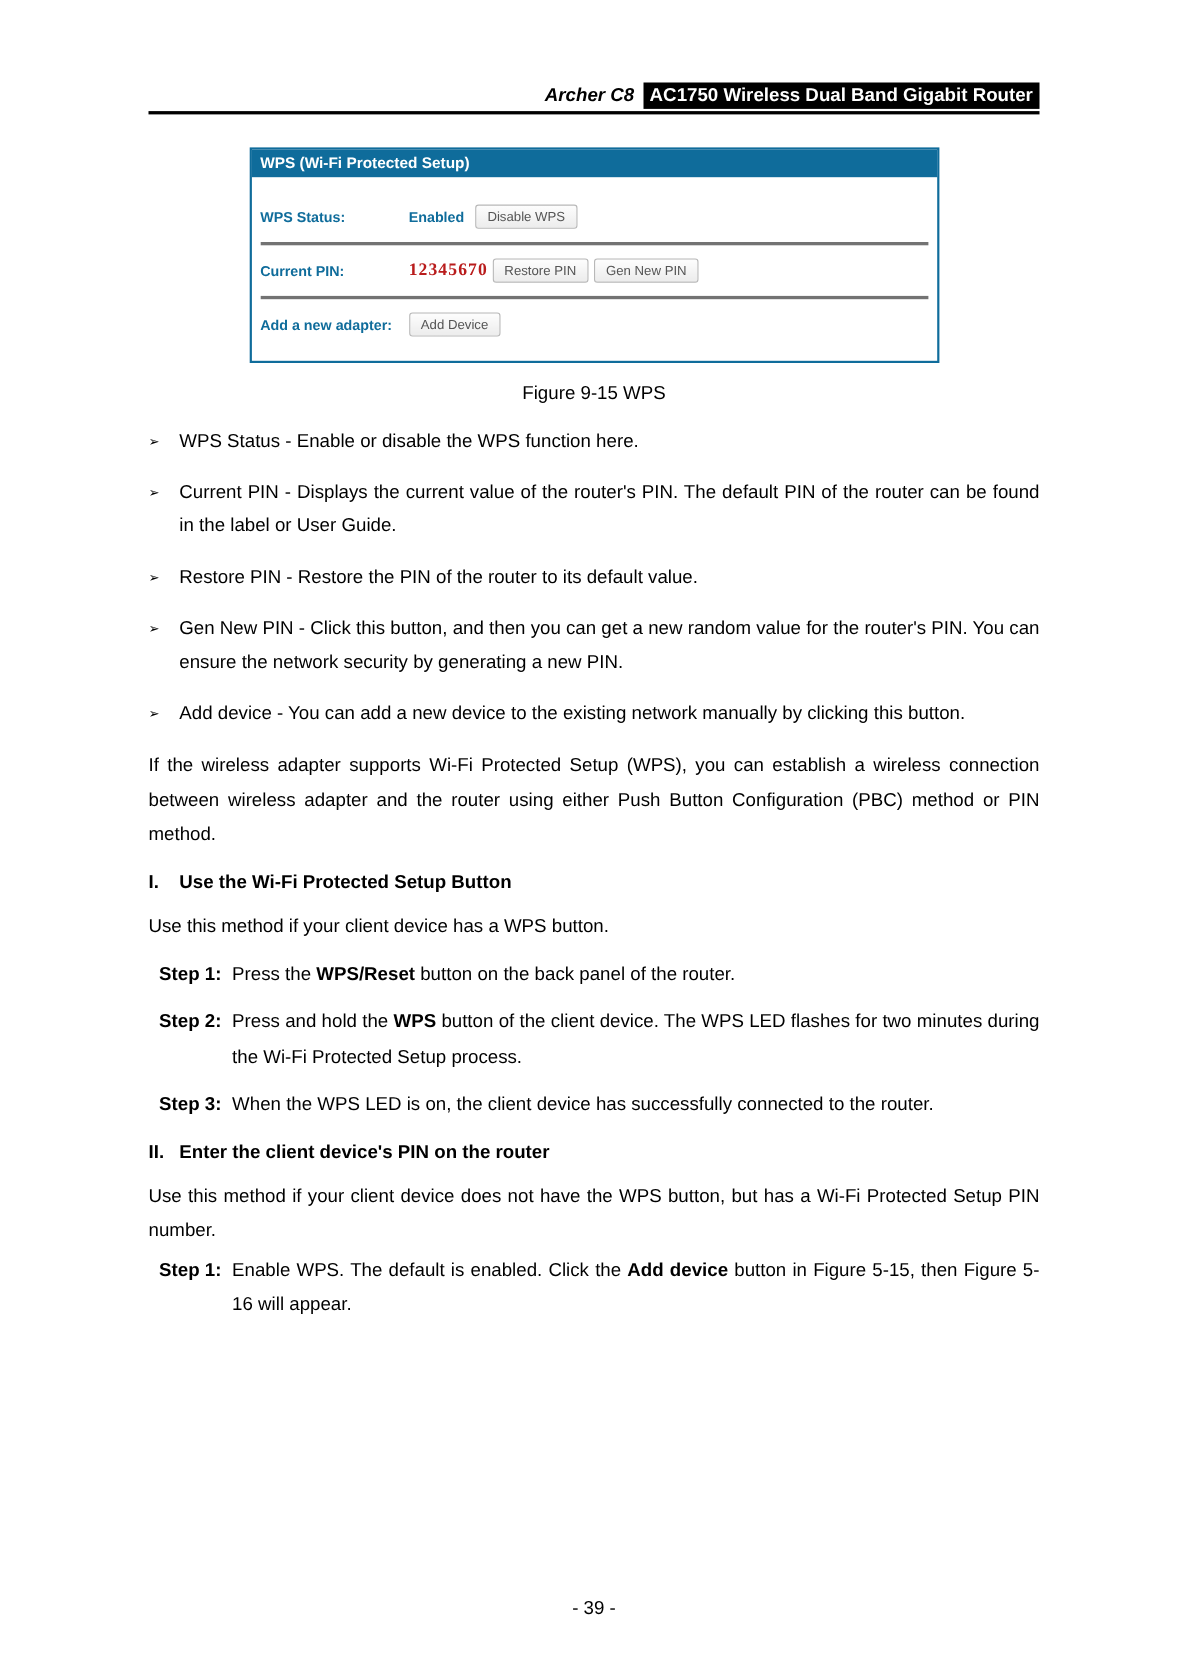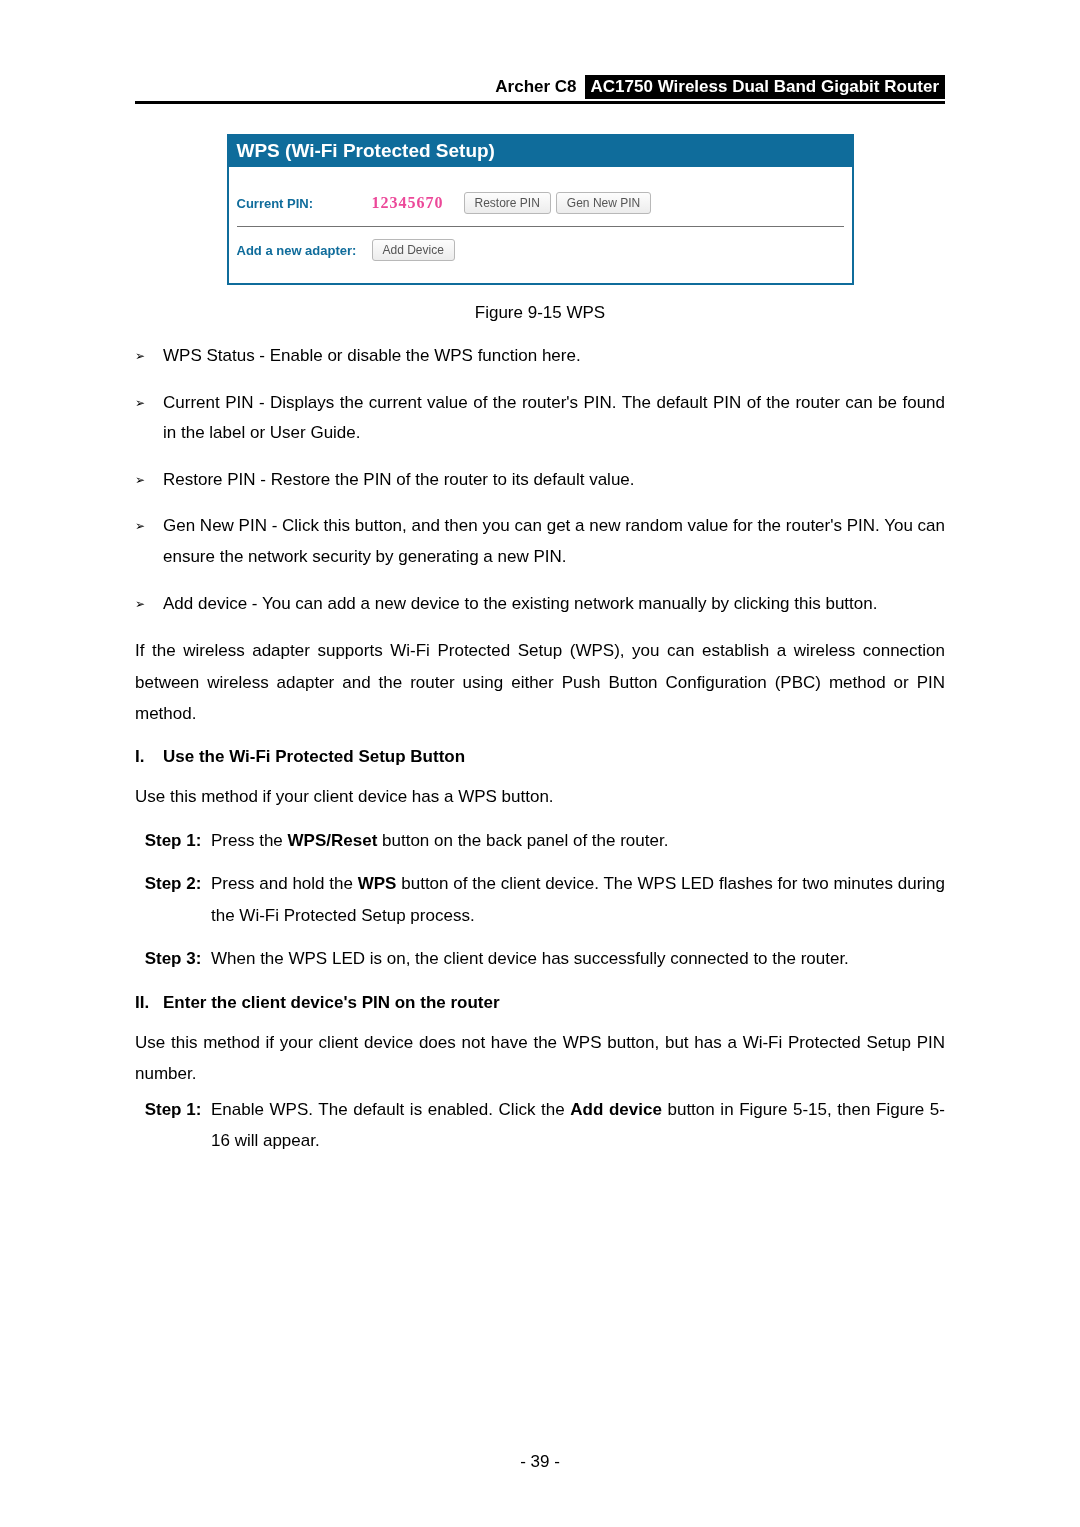--- a/index.html
+++ b/index.html
@@ -20,76 +20,77 @@
     .header-bar {
       border-bottom: 3px solid #000;
       text-align: right;
       padding-bottom: 2px;
     }
     .header-bar .model {
       font-weight: bold;
       font-size: 17px;
       display: inline-block;
       padding-right: 8px;
+      font-style: italic;
     }
     .header-bar .desc {
       background: #000;
       color: #fff;
       font-weight: bold;
       font-size: 17px;
       padding: 2px 6px;
       display: inline-block;
     }
     .wps-panel {
       margin: 30px auto 0 auto;
       width: 627px;
       border: 2px solid #0f6c9b;
       background: #fff;
     }
     .wps-panel-header {
       background: #0f6c9b;
       color: #fff;
       font-weight: bold;
-      font-size: 19px;
+      font-size: 14px;
       padding: 4px 8px;
       border-bottom: 1px solid #0f6c9b;
     }
     .wps-body {
       padding: 10px 8px 10px 8px;
       font-size: 14px;
       color: #0f6c9b;
     }
     .wps-row {
       display: flex;
       align-items: center;
       padding: 12px 0;
-      border-top: 1px solid #737373;
+      border-top: 3px solid #737373;
     }
     .wps-row:first-child {
       border-top: none;
       padding-top: 15px;
     }
     .wps-label {
       color: #0f6c9b;
       font-weight: bold;
       width: 135px;
       font-size: 13px;
     }
     .wps-enabled {
       color: #0f6c9b;
       font-weight: bold;
       margin-right: 10px;
       font-size: 13px;
     }
     .wps-pin {
       font-family: Georgia, 'Times New Roman', serif;
       font-weight: bold;
-      color: #ec4899;
+      color: #b91c1c;
       font-size: 16px;
-      margin-right: 20px;
+      margin-right: 4px;
       letter-spacing: 1px;
     }
     .ui-btn {
       font-size: 12px;
       color: #555;
       background: linear-gradient(#fdfdfd, #ececec);
       border: 1px solid #b8b8b8;
       border-radius: 3px;
       padding: 3px 10px;
       margin-right: 5px;
@@ -163,20 +164,25 @@
 </head>
 <body>
 
 <div class="header-bar">
   <span class="model">Archer C8</span><span class="desc">AC1750 Wireless Dual Band Gigabit Router</span>
 </div>
 
 <div class="wps-panel">
   <div class="wps-panel-header">WPS (Wi-Fi Protected Setup)</div>
   <div class="wps-body">
+    <div class="wps-row">
+      <span class="wps-label">WPS Status:</span>
+      <span class="wps-enabled">Enabled</span>
+      <button class="ui-btn">Disable WPS</button>
+    </div>
     <div class="wps-row">
       <span class="wps-label">Current PIN:</span>
       <span class="wps-pin">12345670</span>
       <button class="ui-btn">Restore PIN</button>
       <button class="ui-btn">Gen New PIN</button>
     </div>
     <div class="wps-row">
       <span class="wps-label">Add a new adapter:</span>
       <button class="ui-btn">Add Device</button>
     </div>

